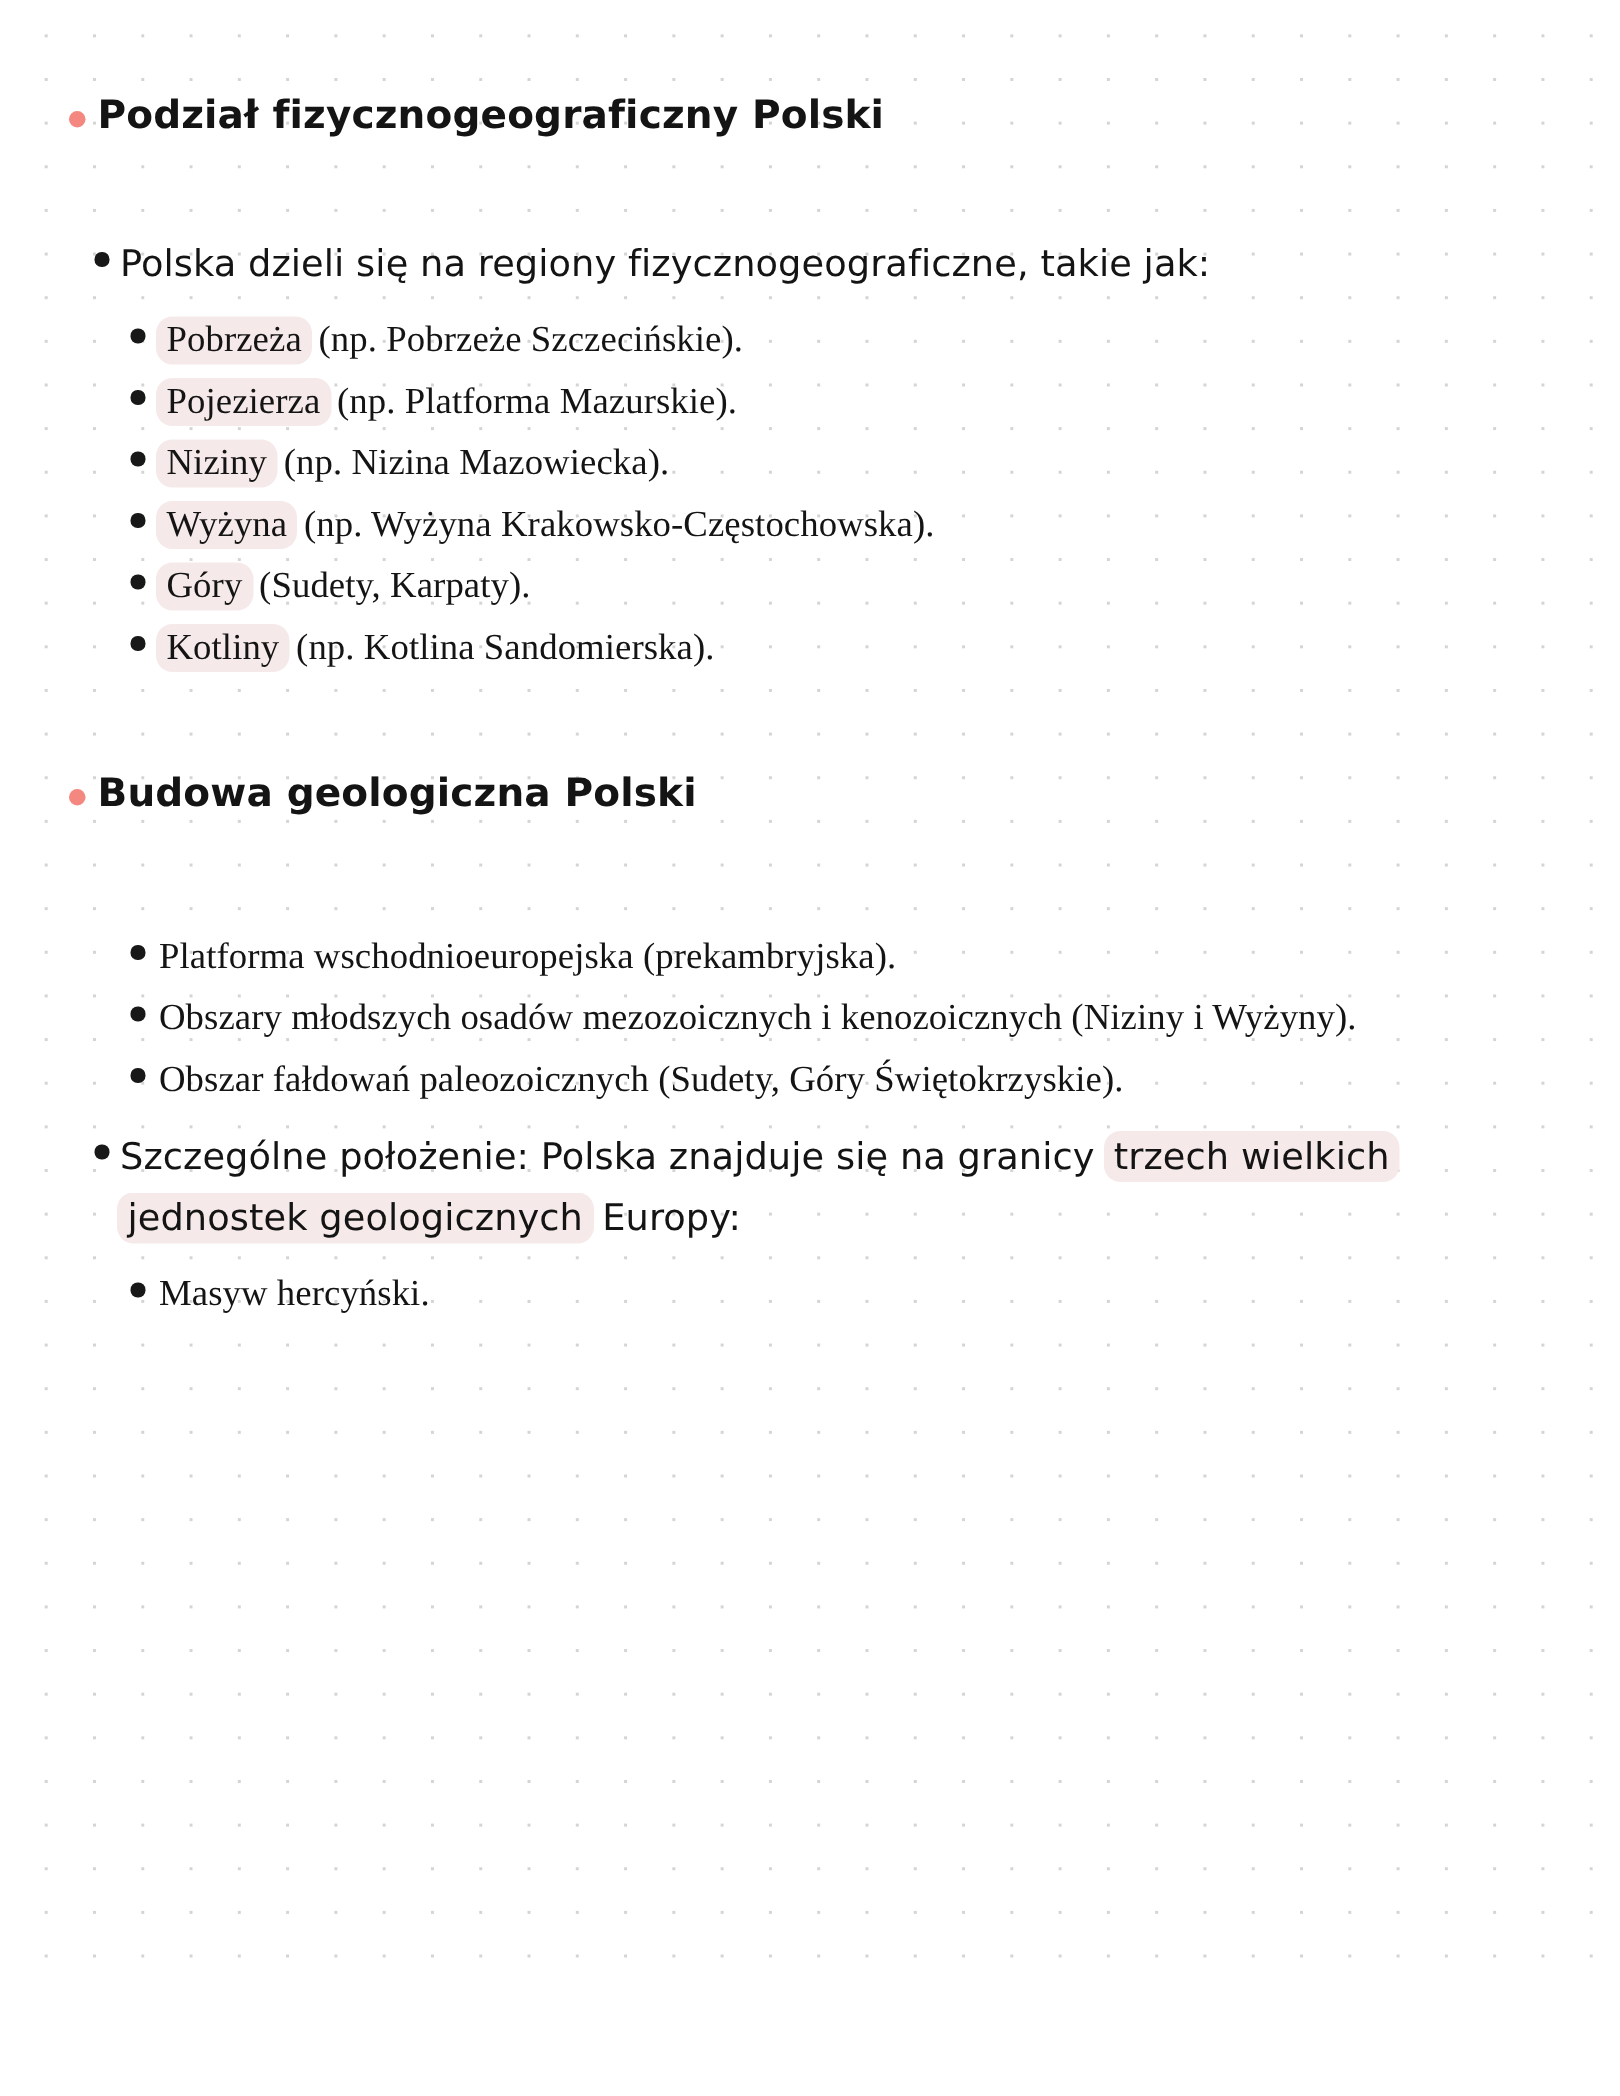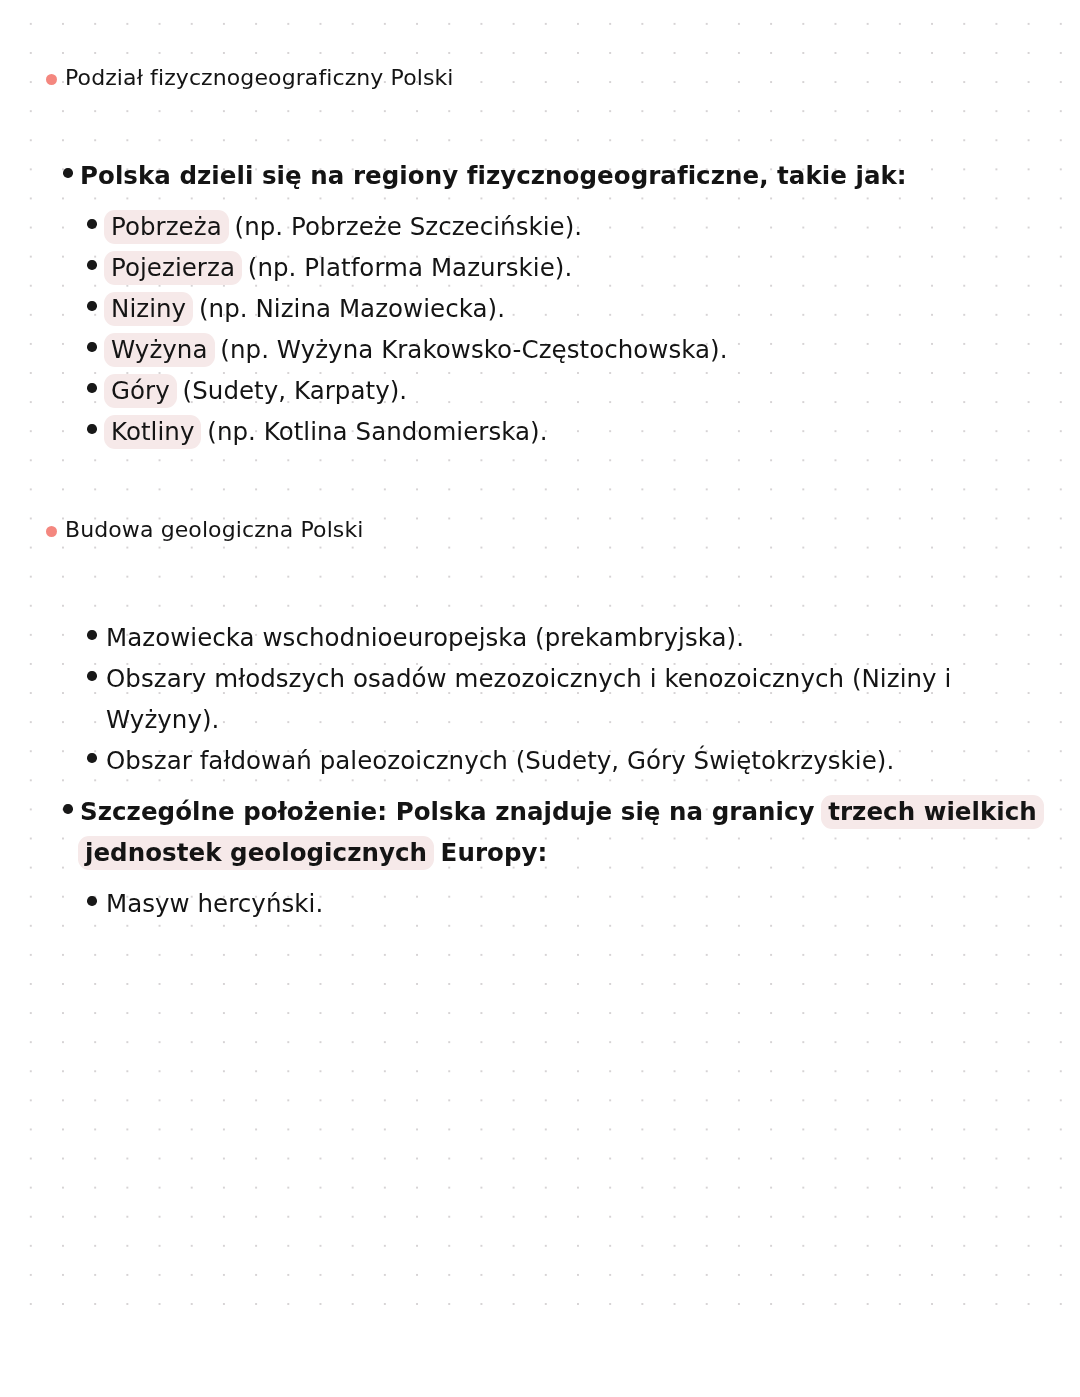--- a/index.html
+++ b/index.html
@@ -67,46 +67,47 @@
     margin-top: 0;
   }
   .lvl1 .bullet {
     width: 11px;
     height: 11px;
     background: #f4877f;
     left: 6px;
     top: 12px;
   }
   .lvl1 .txt {
-    font-size: 22px;
+    font-size: 26px;
     line-height: 31px;
     letter-spacing: 0.1px;
+    font-weight: bold;
   }
 
   
   .lvl2 {
     padding-left: 40px;
-    font-weight: bold;
   }
   .lvl2 .bullet {
     width: 9.5px;
     height: 9.5px;
     background: #181818;
     left: 23px;
     top: 13px;
   }
   .lvl2 .txt {
     font-size: 24.5px;
     line-height: 41px;
     letter-spacing: 0.05px;
   }
 
   
   .lvl3 {
     padding-left: 66px;
+    font-family: Liberation Serif, serif;
   }
   .lvl3 .bullet {
     width: 9.5px;
     height: 9.5px;
     background: #181818;
     left: 47px;
     top: 13px;
   }
   .lvl3 .txt {
     font-size: 24.5px;
@@ -192,21 +193,21 @@
       <span class="txt">Budowa geologiczna Polski</span>
     </div>
 
     <div class="gap-lg"></div>
 
 
     <div class="gap-xs"></div>
 
     <div class="row lvl3">
       <span class="bullet"></span>
-      <span class="txt">Mazowiecka wschodnioeuropejska (prekambryjska).</span>
+      <span class="txt">Platforma wschodnioeuropejska (prekambryjska).</span>
     </div>
 
     <div class="row lvl3">
       <span class="bullet"></span>
       <span class="txt">Obszary młodszych osadów mezozoicznych i kenozoicznych (Niziny i Wyżyny).</span>
     </div>
 
     <div class="row lvl3">
       <span class="bullet"></span>
       <span class="txt">Obszar fałdowań paleozoicznych (Sudety, Góry Świętokrzyskie).</span>

